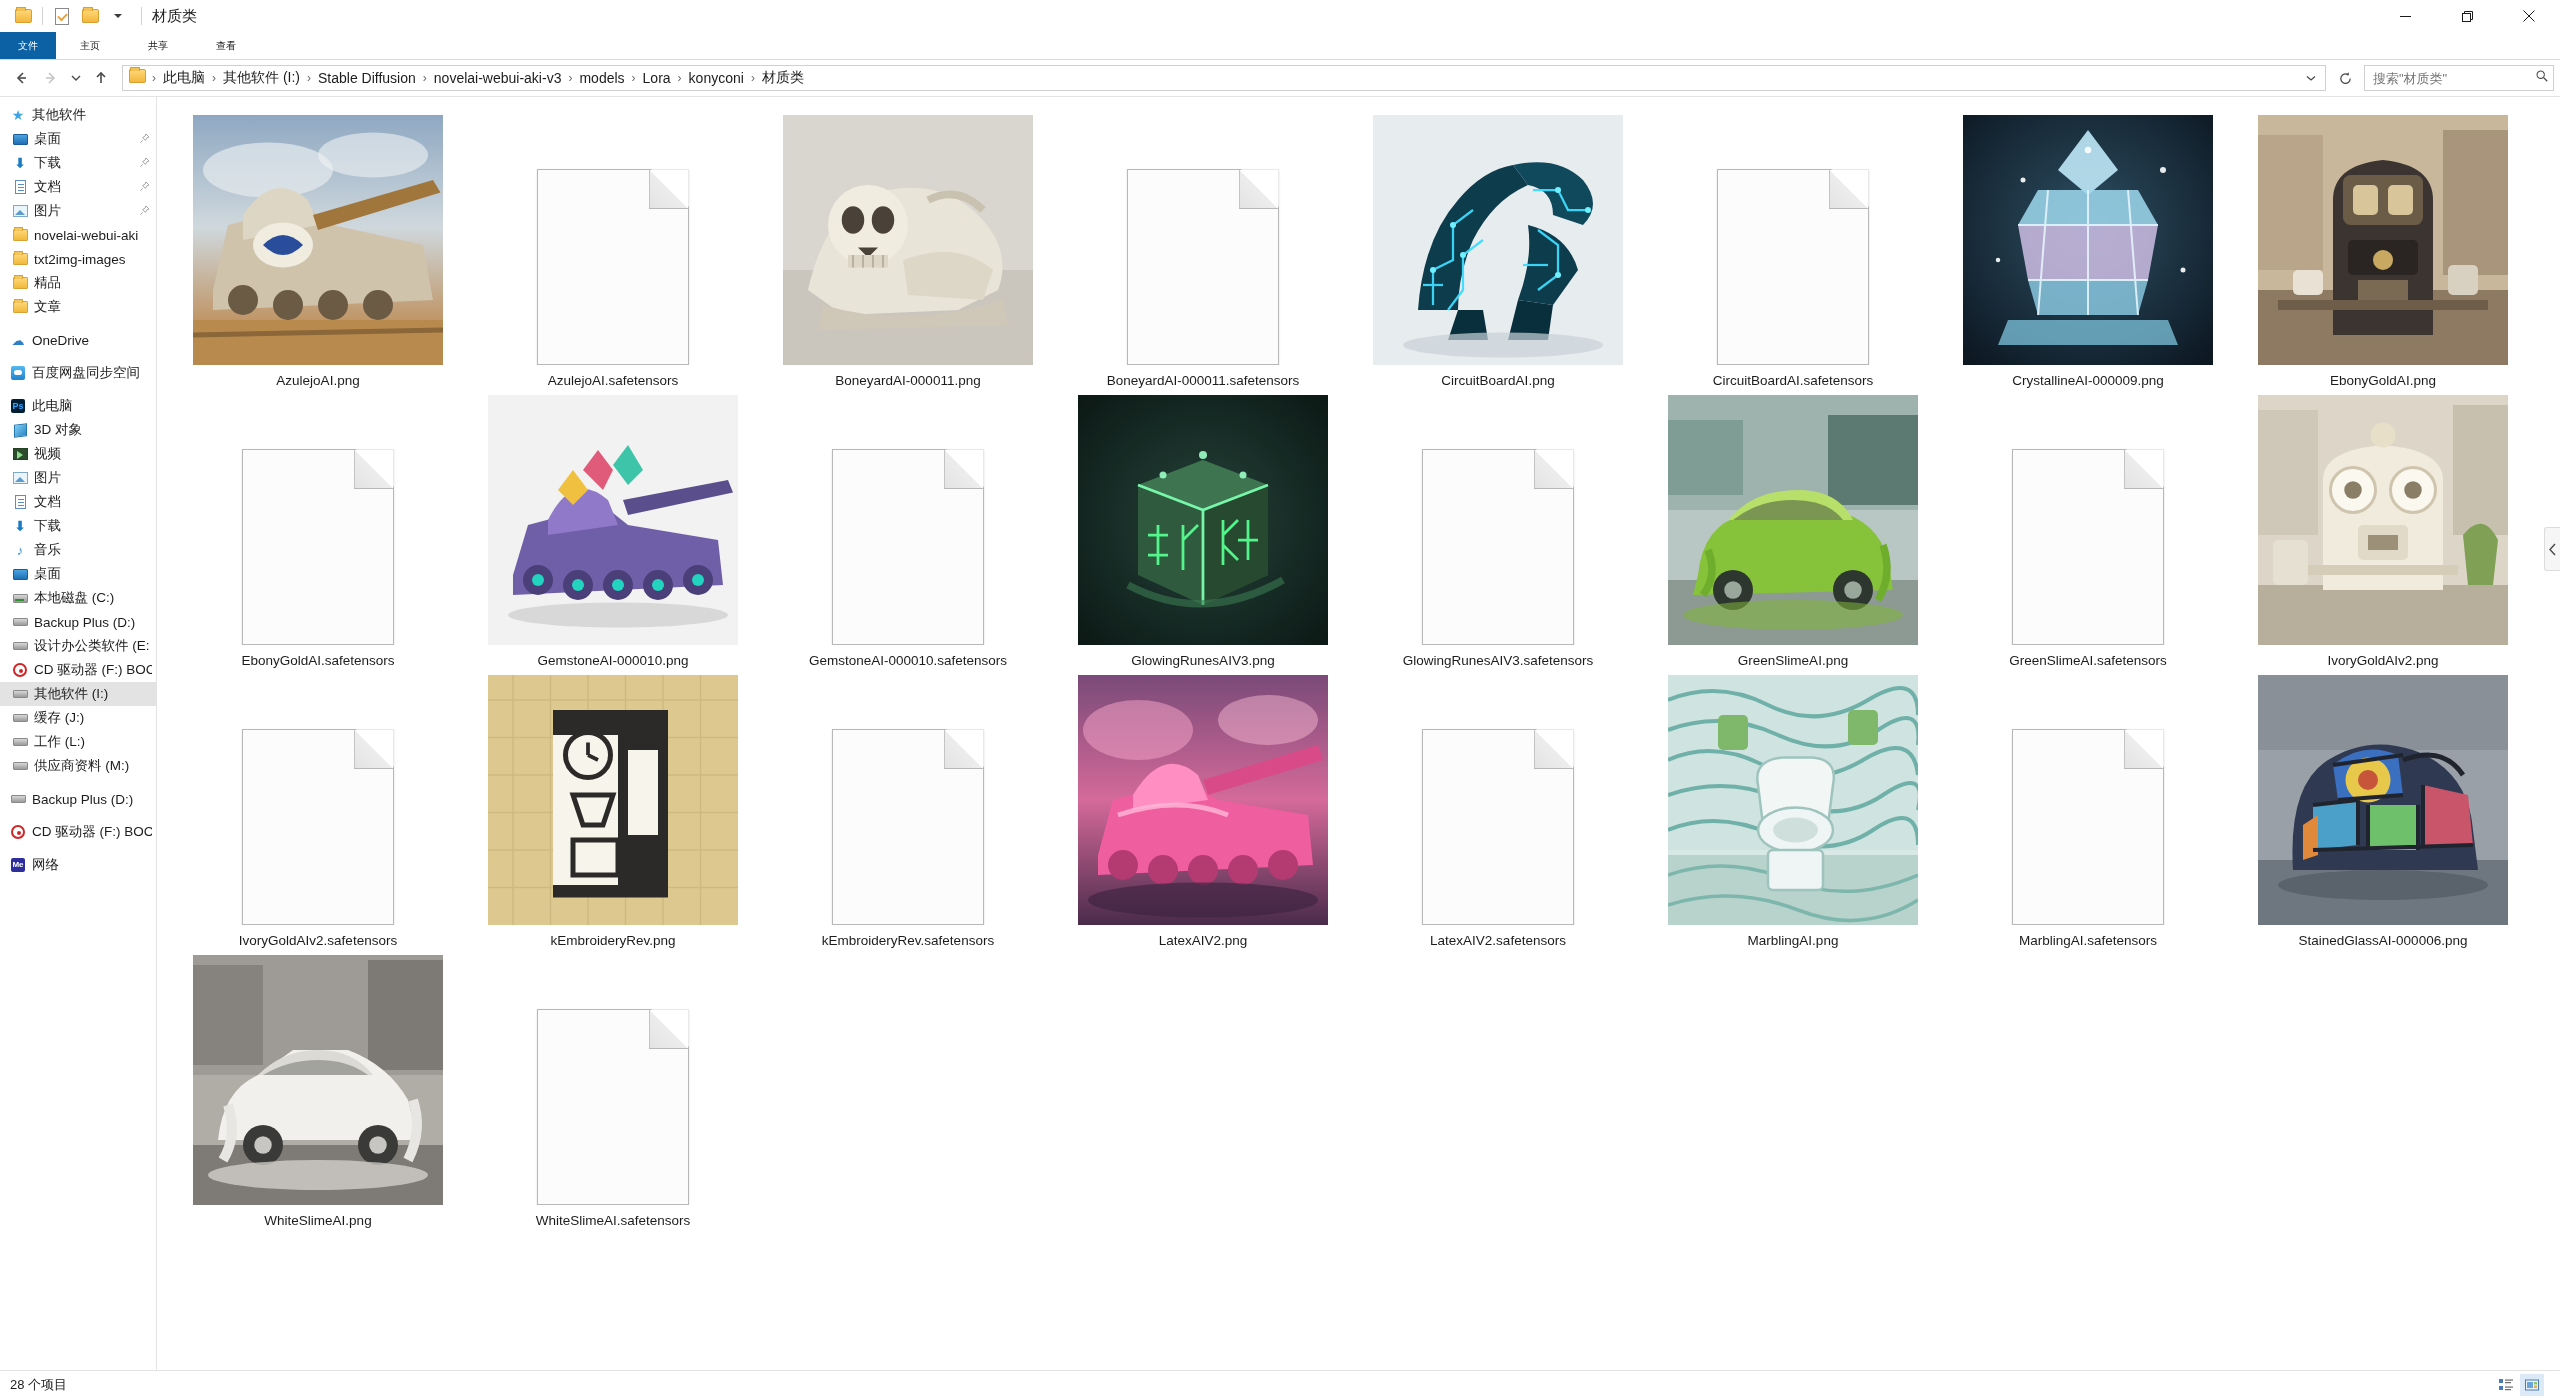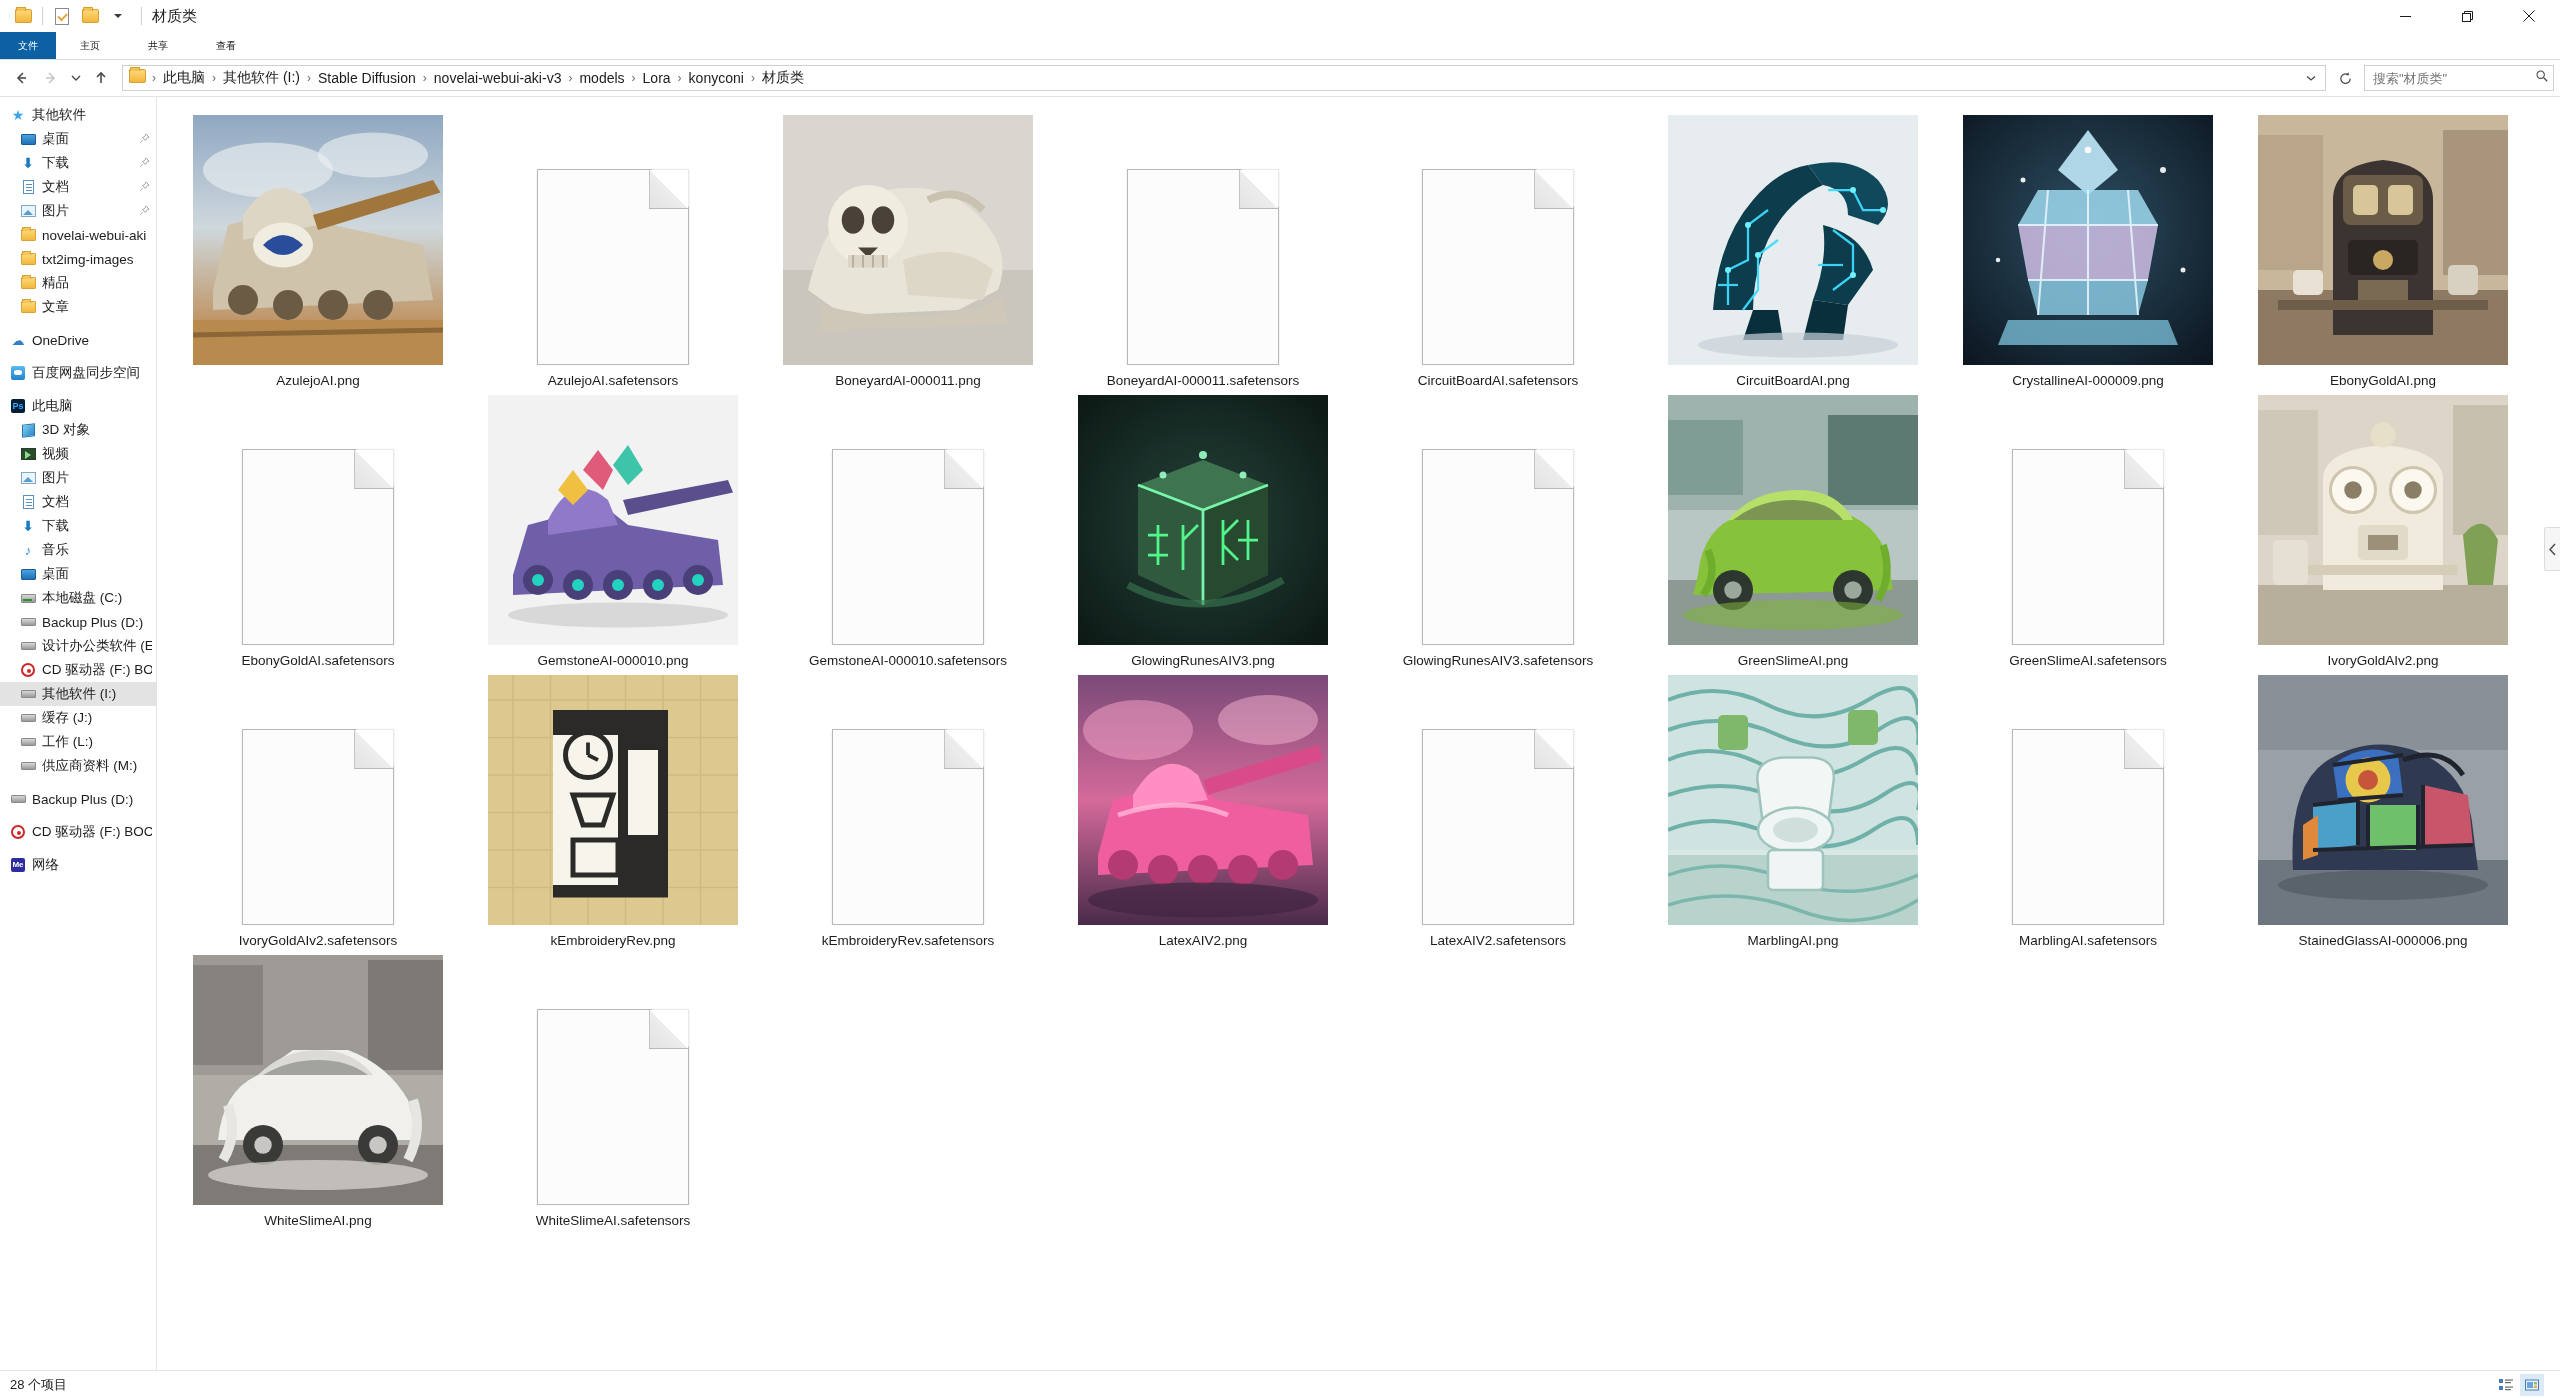--- a/index.html
+++ b/index.html
@@ -124,21 +124,21 @@
     display:flex;align-items:center;height:24px;font-size:13.5px;color:#1c1c1c;
     white-space:nowrap; position:relative; padding-right:4px;
   }
   .navitem.selected { background:#e3e3e3; }
   .navitem .ni-ico {
     width:16px;height:16px;flex:0 0 16px;margin-right:6px;
     display:flex;align-items:center;justify-content:center;
   }
   .navitem .ni-label { overflow:hidden; text-overflow:clip; }
   .lvl0 { padding-left:10px; }
-  .lvl1 { padding-left:20px; }
+  .lvl1 { padding-left:12px; }
   .nav-gap { height:9px; }
   .pin {
     position:absolute;right:6px;top:5px;width:11px;height:11px;color:#9a9a9a;
   }
 
   
   .ic-folder {
     width:15px;height:12px;background:linear-gradient(#ffd87a,#f0b93c);
     border:1px solid #d9a335;border-radius:1px;position:relative;
   }
@@ -695,29 +695,20 @@
         <div class="thumb-wrap">
           <div class="doc-icon">
               <span class="doc-fold"></span>
             </div>
         </div>
         <div class="tile-label">BoneyardAI-000011.safetensors</div>
       </div>
 
       <div class="tile">
         <div class="thumb-wrap">
-          <div class="doc-icon">
-              <span class="doc-fold"></span>
-            </div>
-        </div>
-        <div class="tile-label">CircuitBoardAI.safetensors</div>
-      </div>
-
-      <div class="tile">
-        <div class="thumb-wrap">
           <div class="thumb" style="width:250px;height:250px">
             <svg class="tn" viewBox="0 0 100 100" preserveAspectRatio="none">
               <rect width="100" height="100" fill="#e7ecef"></rect>
               <path d="M18 78 Q20 50 34 34 Q44 22 56 20 L62 28 Q48 34 40 50 Q34 64 34 78 Z" fill="#0d3c4c"></path>
               <path d="M34 78 L30 90 L46 90 L44 78 Z" fill="#0a2f3c"></path>
               <path d="M56 20 Q74 16 84 26 Q92 36 84 44 L72 40 Q72 30 62 28 Z" fill="#10495c"></path>
               <path d="M62 44 Q78 48 82 62 L72 76 L58 74 Q64 58 62 44 Z" fill="#0d3c4c"></path>
               <path d="M58 74 L54 90 L70 90 L72 76 Z" fill="#0a2f3c"></path>
               <g stroke="#3ddcff" stroke-width="0.9" fill="none" opacity="0.95">
                 <path d="M24 76 L24 62 L32 58 L32 44 L40 38"></path>
@@ -733,20 +724,29 @@
                 <circle cx="74" cy="30" r="1.2"></circle>
                   <circle cx="86" cy="38" r="1.2"></circle>
                 <circle cx="74" cy="64" r="1.2"></circle>
                   <circle cx="36" cy="56" r="1.2"></circle>
               </g>
               <ellipse cx="52" cy="92" rx="40" ry="5" fill="#c8d2d8" opacity="0.7"></ellipse>
             </svg>
           </div>
         </div>
         <div class="tile-label">CircuitBoardAI.png</div>
+      </div>
+
+      <div class="tile">
+        <div class="thumb-wrap">
+          <div class="doc-icon">
+              <span class="doc-fold"></span>
+            </div>
+        </div>
+        <div class="tile-label">CircuitBoardAI.safetensors</div>
       </div>
 
       <div class="tile">
         <div class="thumb-wrap">
           <div class="thumb" style="width:250px;height:250px">
             <svg class="tn" viewBox="0 0 100 100" preserveAspectRatio="none">
               <defs>
                   <radialGradient id="cg" cx="0.5" cy="0.45" r="0.7">
                     <stop offset="0" stop-color="#2d4f63"></stop>
                     <stop offset="1" stop-color="#0d1823"></stop>

